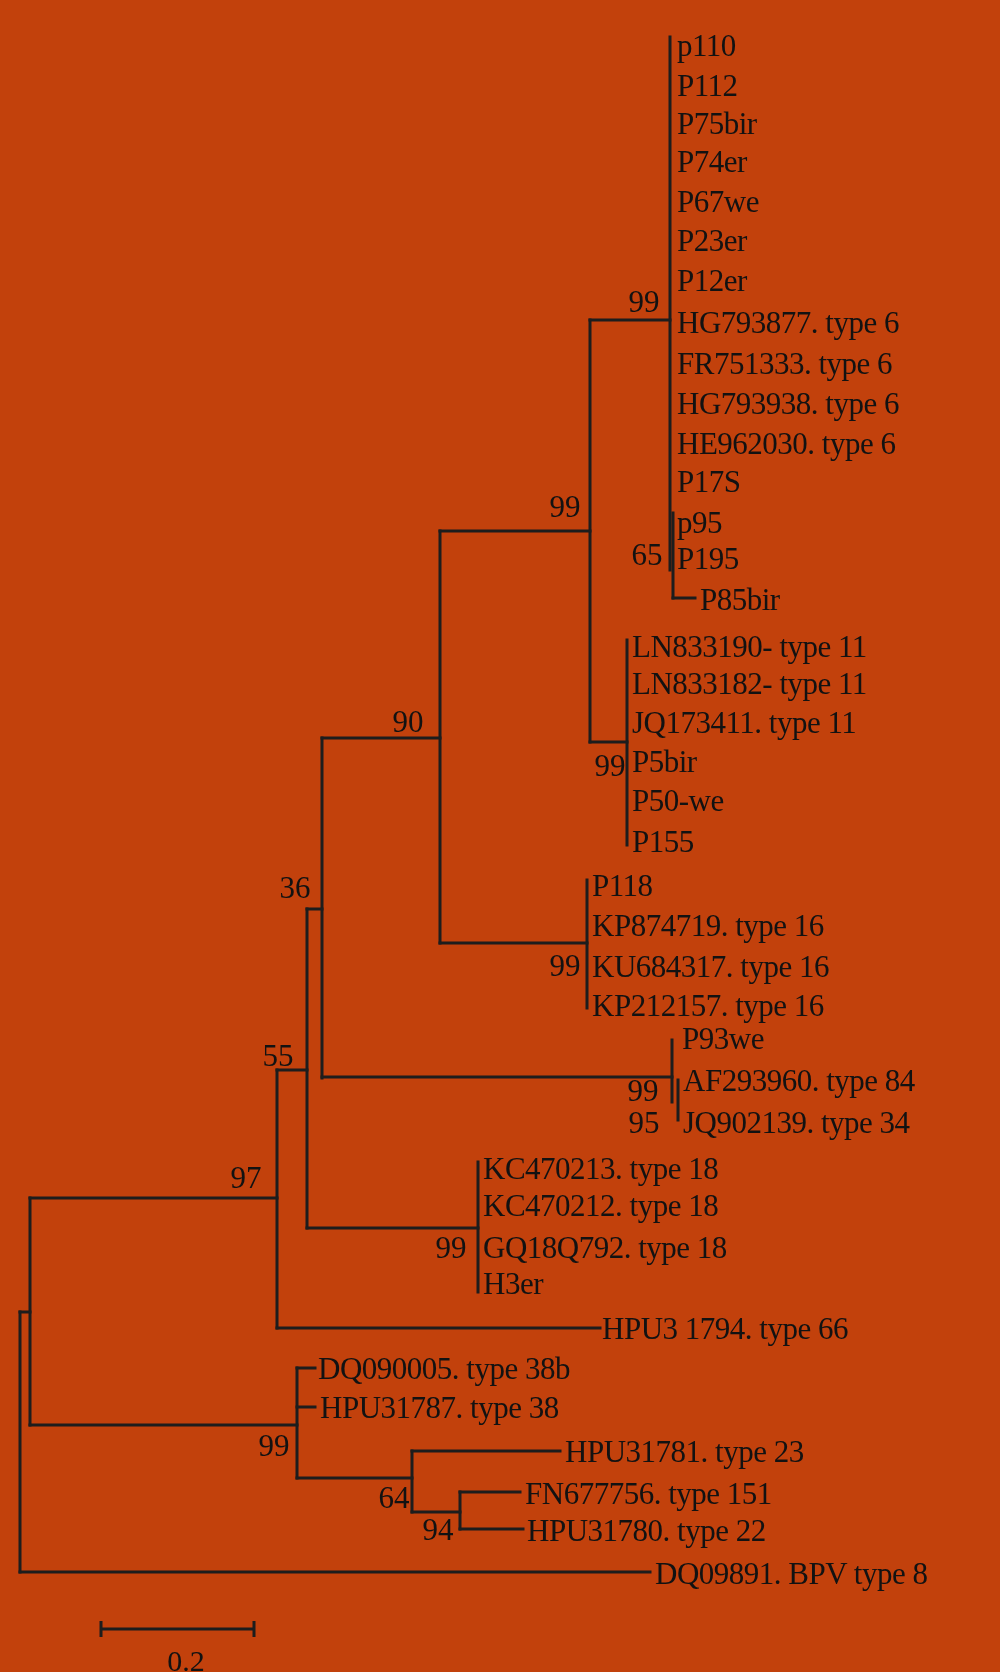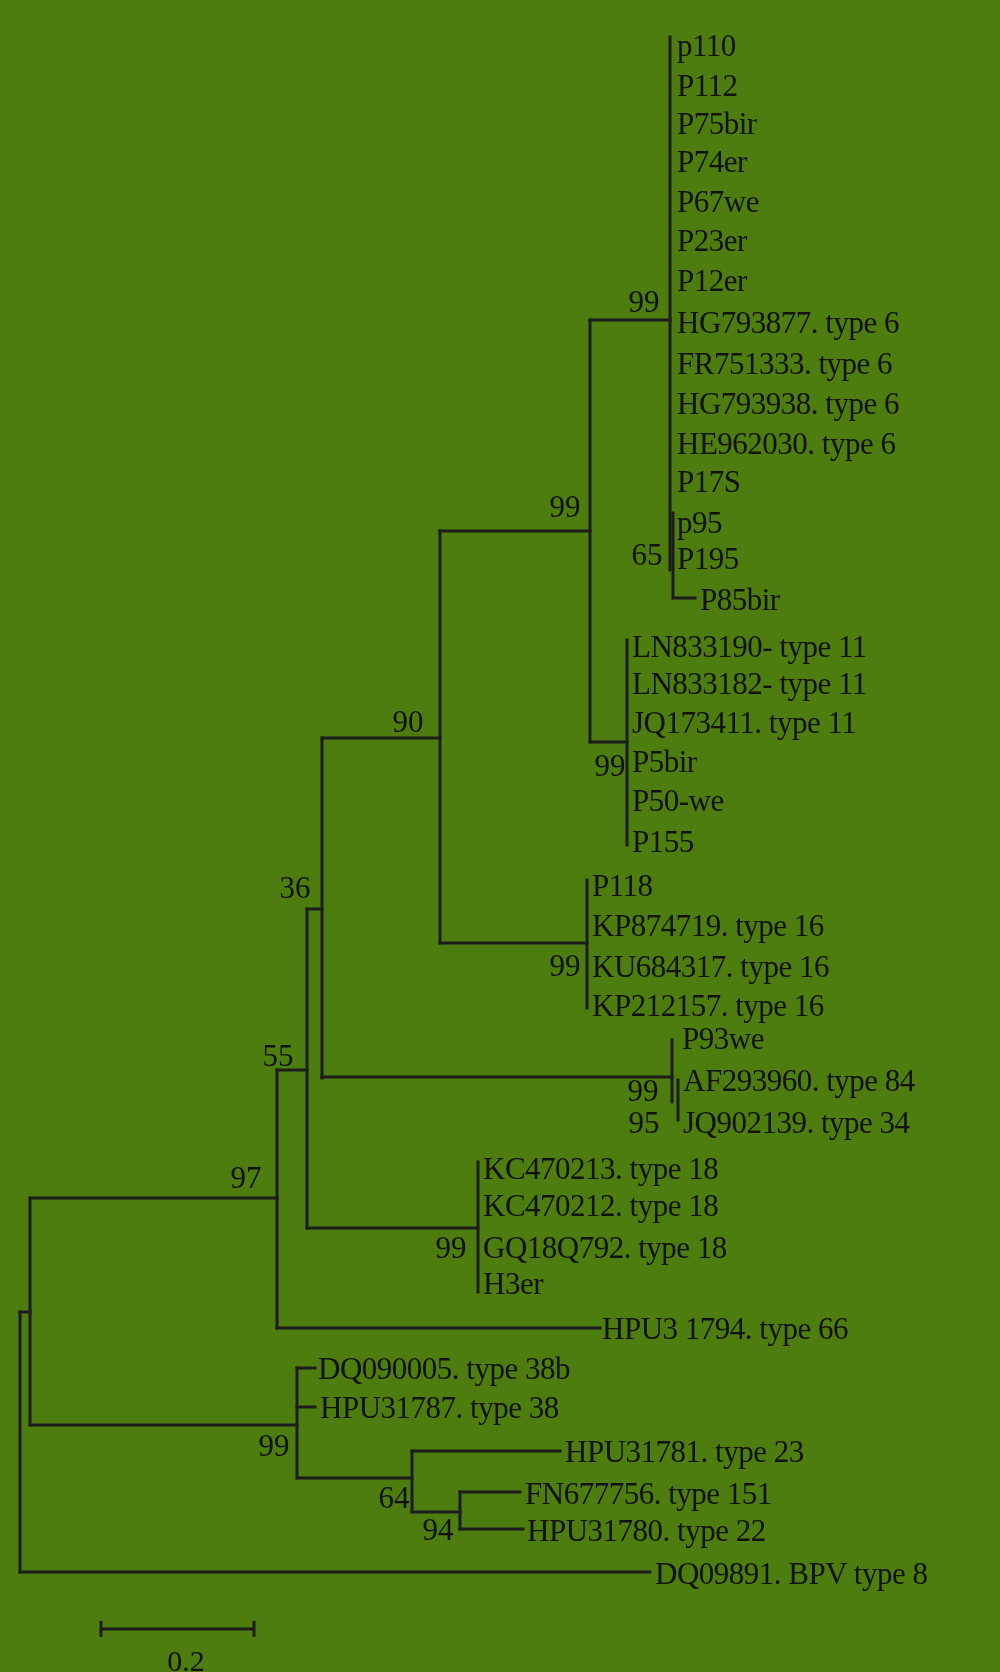--- a/index.html
+++ b/index.html
@@ -1,20 +1,20 @@
 <!DOCTYPE html>
 <html><head>
 <meta charset="utf-8">
 <style>
   html, body { margin: 0; padding: 0; background: #ffffff; }
   .page {
     position: relative;
     width: 1000px;
     height: 1672px;
-    background: #4d7c0f;
+    background: #c2410c;
     font-family: "Liberation Serif", "DejaVu Serif", serif;
   }
   svg { display: block; }
   .branch {
     stroke: #1d1d1d;
     stroke-width: 3;
     stroke-linecap: square;
     fill: none;
   }
   .scalebar-line {

